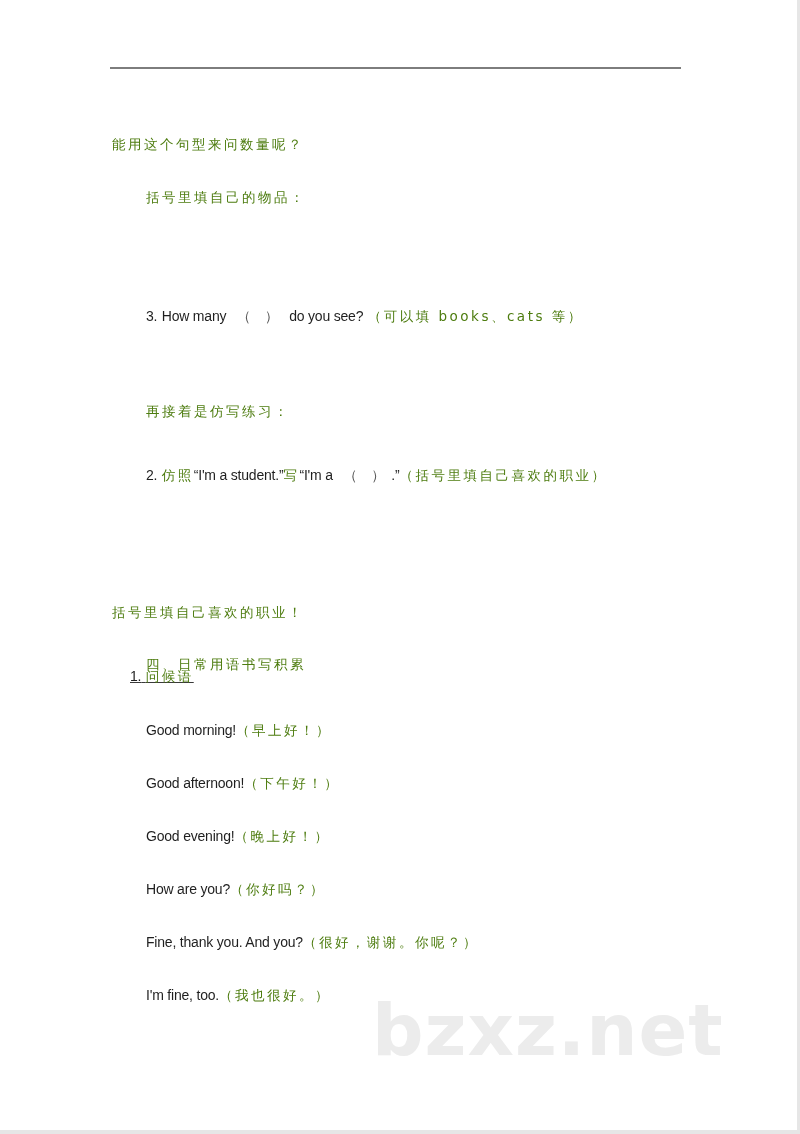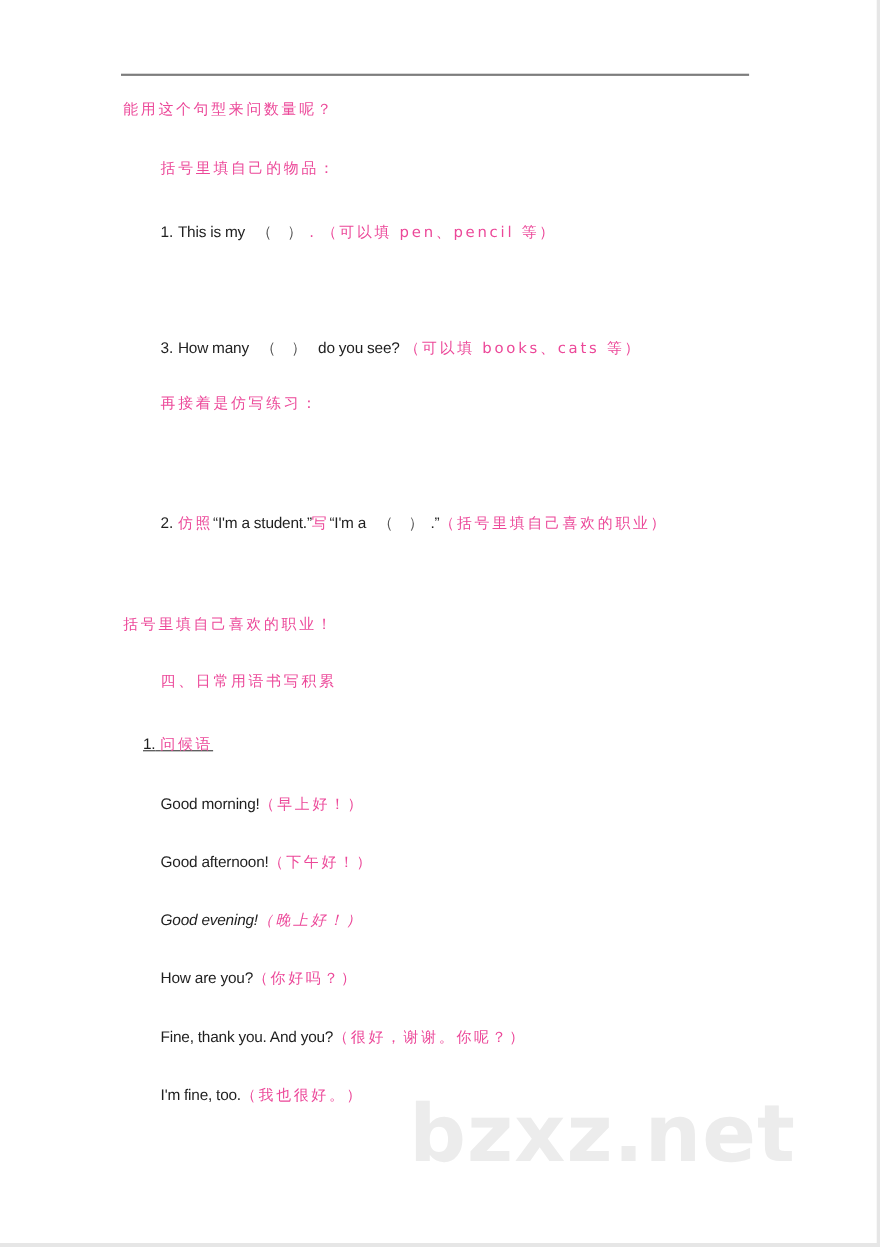--- a/index.html
+++ b/index.html
@@ -33,23 +33,24 @@
       background: #7d7d7d;
     }
     .line {
       position: absolute;
       white-space: nowrap;
       color: #3a3a3a;
       font-size: 14px;
       line-height: 20px;
     }
     .cn {
-      color: #ec4899;
+      color: #4d7c0f;
       letter-spacing: 2.5px;
       font-size: 13.5px;
+      margin-top: 44px;
     }
     .en {
       font-family: "Liberation Sans", "DejaVu Sans", sans-serif;
       color: #1f1f1f;
       font-size: 14px;
       letter-spacing: -0.2px;
     }
     .paren-blank {
       color: #555555;
       display: inline-block;
@@ -72,26 +73,20 @@
 <body>
 
 <div class="page">
 
   <div class="header-rule"></div>
 
   <div class="line cn" style="left:112px; top:90px;">能用这个句型来问数量呢？</div>
 
   <div class="line cn" style="left:146px; top:143px;">括号里填自己的物品：</div>
 
-  <div class="line" style="left:146px; top:200px;">
-    <span class="en">1.</span>
-    <span class="en">This is my</span>
-    <span class="paren-blank">（　）</span><span class="cn">.</span>
-    <span class="cn">（可以填 pen、pencil 等）</span>
-  </div>
 
 
   <div class="line" style="left:146px; top:306px;">
     <span class="en">3.</span>
     <span class="en">How many</span>
     <span class="paren-blank">（　）</span>
     <span class="en">do you see?</span>
     <span class="cn">（可以填 books、cats 等）</span>
   </div>
 
@@ -112,21 +107,21 @@
     <span class="en">1.</span>
     <span class="cn">问候语</span>
   </div>
 
   <div class="line" style="left:146px; top:720px;">
     <span class="en">Good morning!</span><span class="cn">（早上好！）</span>
   </div>
   <div class="line" style="left:146px; top:773px;">
     <span class="en">Good afternoon!</span><span class="cn">（下午好！）</span>
   </div>
-  <div class="line" style="left:146px; top:826px;font-style:italic;">
+  <div class="line" style="left:146px; top:826px;">
     <span class="en">Good evening!</span><span class="cn">（晚上好！）</span>
   </div>
   <div class="line" style="left:146px; top:879px;">
     <span class="en">How are you?</span><span class="cn">（你好吗？）</span>
   </div>
   <div class="line" style="left:146px; top:932px;">
     <span class="en">Fine, thank you. And you?</span><span class="cn">（很好，谢谢。你呢？）</span>
   </div>
   <div class="line" style="left:146px; top:985px;">
     <span class="en">I'm fine, too.</span><span class="cn">（我也很好。）</span>

